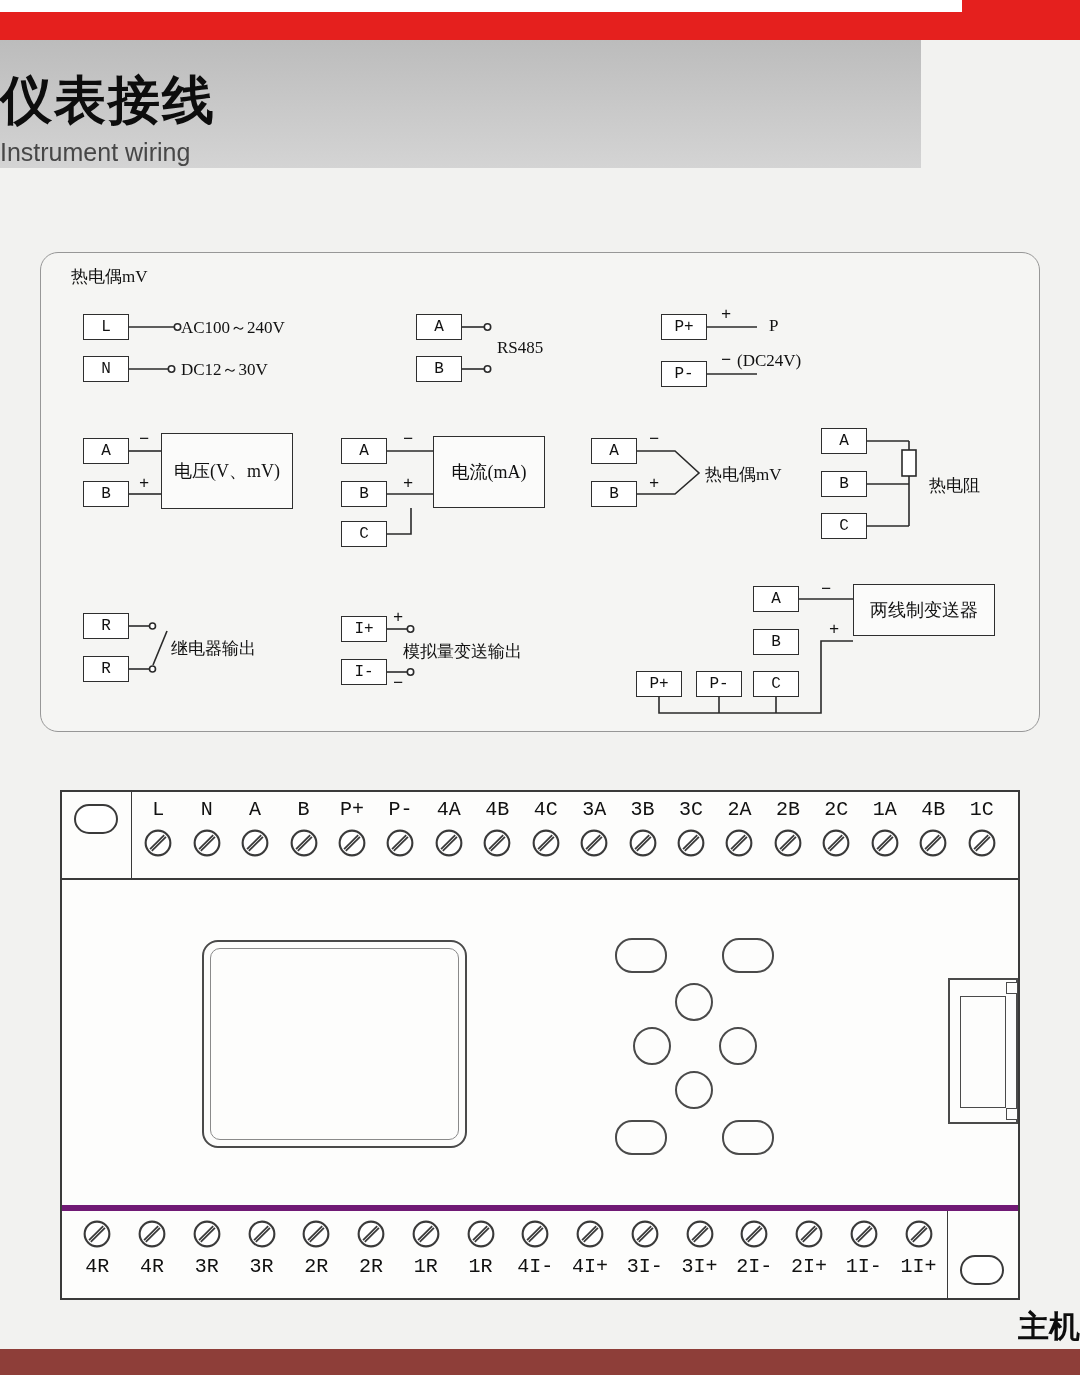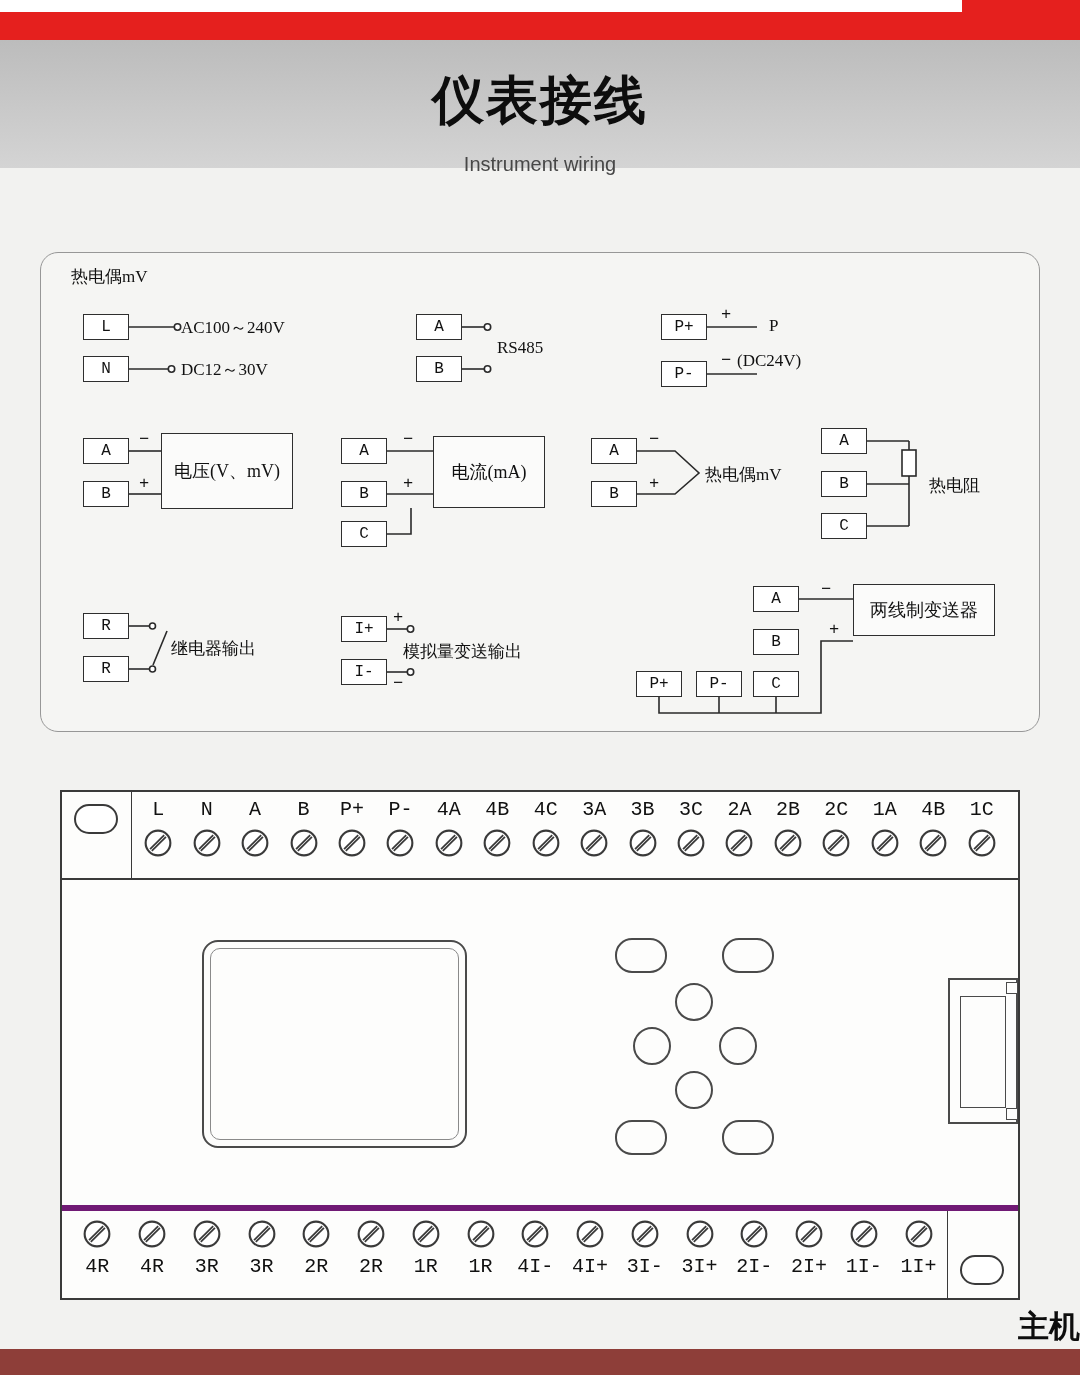--- a/index.html
+++ b/index.html
@@ -3,23 +3,23 @@
 <meta charset="utf-8">
 <style>
   *{box-sizing:border-box;margin:0;padding:0}
   html,body{width:1080px;height:1375px}
   body{position:relative;background:#f2f2f0;font-family:"Liberation Sans",sans-serif;color:#111;overflow:hidden}
 
   
   .top-strip{position:absolute;left:0;top:0;width:1080px;height:12px;background:#fff}
   .top-corner-red{position:absolute;right:0;top:0;width:118px;height:12px;background:#e5201e}
   .top-red-bar{position:absolute;left:0;top:12px;width:1080px;height:28px;background:#e5201e}
-  .band{position:absolute;left:0;top:40px;width:1080px;height:128px;background:linear-gradient(180deg,#bcbcbc,#d4d4d4);text-align:center}
+  .band{position:absolute;left:0;top:40px;width:921px;height:128px;background:linear-gradient(180deg,#bcbcbc,#d4d4d4);}
   .band .title{margin-top:26px;font-size:52px;font-weight:900;letter-spacing:2px;color:#0d0d0d;font-family:"Liberation Sans",sans-serif}
-  .band .subtitle{margin-top:17px;font-size:20px;color:#474747}
+  .band .subtitle{margin-top:2px;font-size:25px;color:#474747}
 
   
   .wbox{position:absolute;left:40px;top:252px;width:1000px;height:480px;border:1.6px solid #979797;border-radius:18px;background:#f5f5f3}
   .wires{position:absolute;left:0;top:0}
   .tbox{position:absolute;width:46px;height:26px;border:1.6px solid #2e2e2e;background:#fff;display:flex;align-items:center;justify-content:center;font-family:"Liberation Mono",monospace;font-size:16px;color:#111}
   .lblbox{position:absolute;border:1.6px solid #2e2e2e;background:#fbfbfa;display:flex;align-items:center;justify-content:center;font-family:"Liberation Serif",serif;font-size:18px;color:#111}
   .wlabel{position:absolute;font-family:"Liberation Serif",serif;font-size:17px;color:#111;white-space:nowrap}
   .sign{position:absolute;font-family:"Liberation Mono",monospace;font-size:17px;color:#111;white-space:nowrap}
 
   

